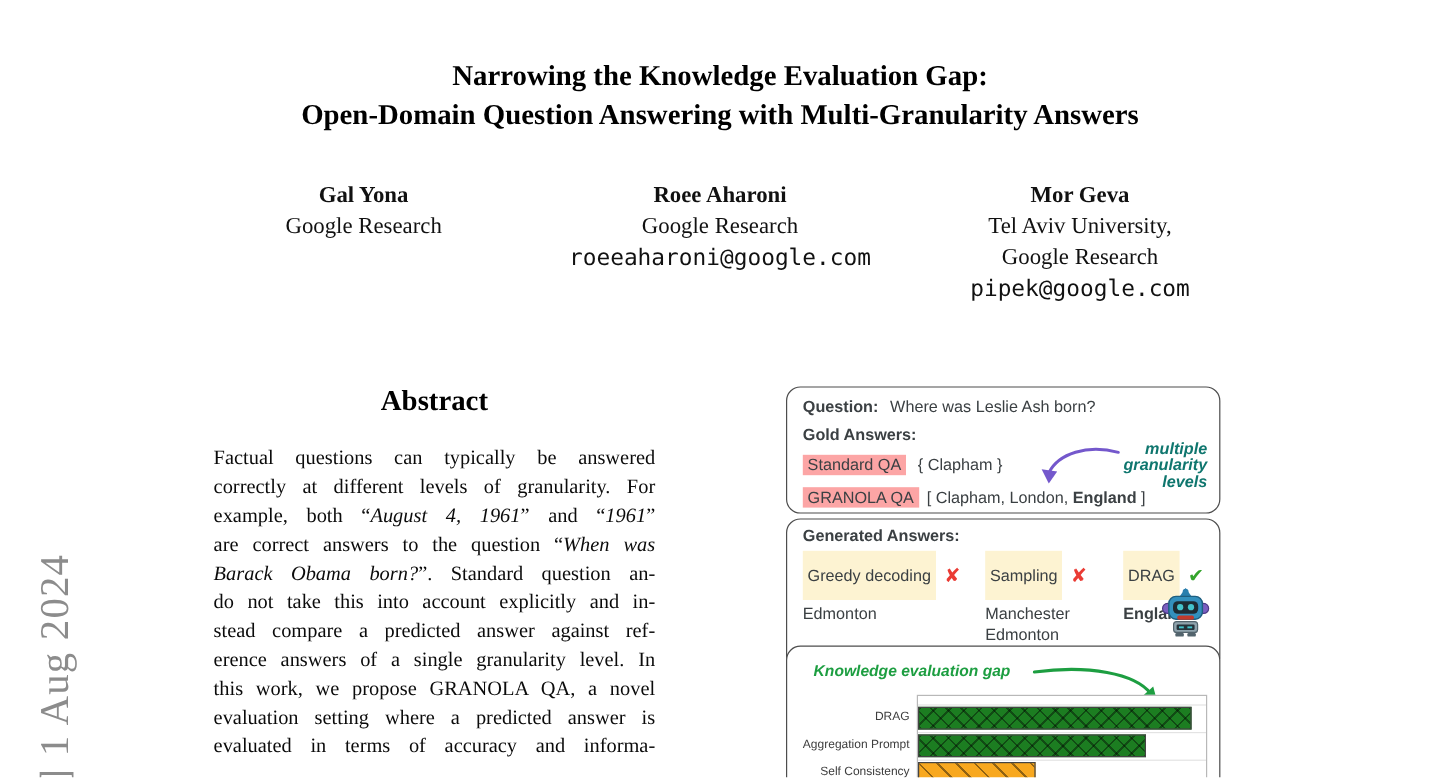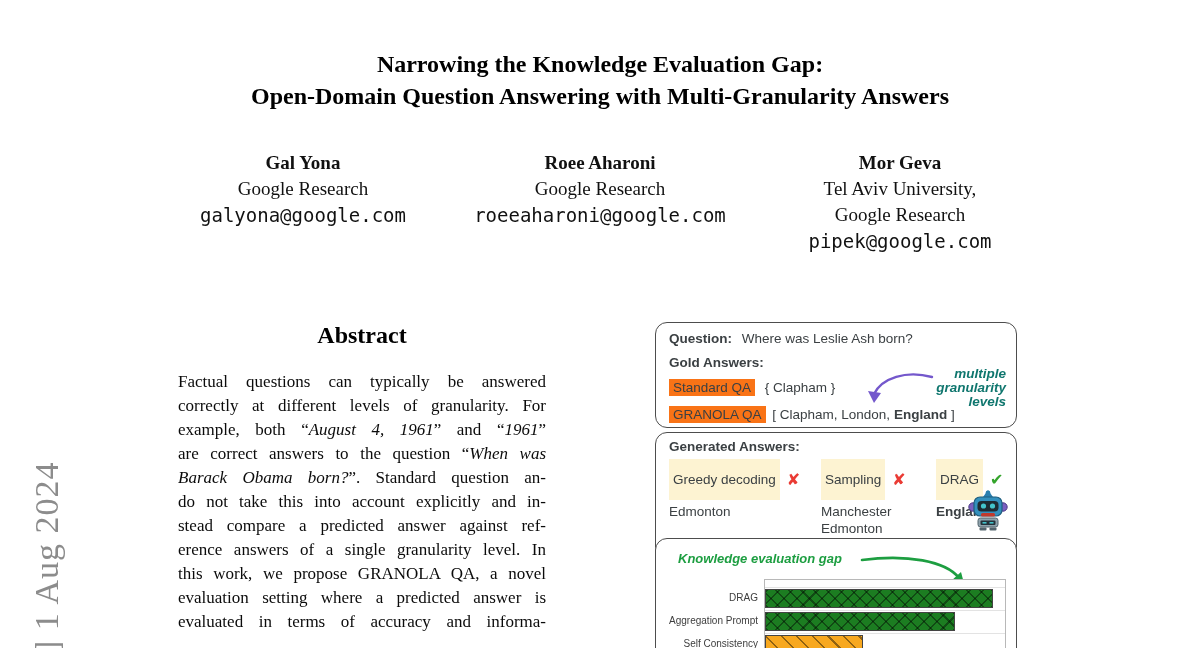--- a/index.html
+++ b/index.html
@@ -27,21 +27,21 @@
 
   
   .fig-box{position:absolute;left:655px;width:362px;background:#fff;border:1.6px solid #4d4d4d;
     border-radius:12px;font-family:"Liberation Sans",sans-serif;color:#3b4043;font-size:13.5px;
     box-sizing:border-box;}
   .box1{top:322px;height:106px;}
   .box2{top:432px;height:127px;}
   .box3{top:538px;height:150px;}
   .b{font-weight:bold;}
   .abspos{position:absolute;}
-  .chip-purple{background:#f97316;padding:1px 4px;display:inline-block;}
+  .chip-purple{background:#fca5a5;padding:1px 4px;display:inline-block;}
   .chip-yellow{background:#fdf3d2;padding:13px 4px;display:inline-block;}
   .mark{font-family:"DejaVu Sans",sans-serif;font-size:16px;font-weight:bold;margin-left:7px;vertical-align:-1px;}
   .mark.bad{color:#ea3b34;} .mark.good{color:#34a42c;}
   .purple-note{position:absolute;right:10px;top:44px;width:130px;text-align:right;
     color:#0f766e;font-weight:bold;font-style:italic;font-size:13.5px;line-height:14px;}
   .gen-answers{line-height:17px;}
   .green-note{position:absolute;left:22px;top:12px;color:#1d9e41;font-weight:bold;
     font-style:italic;font-size:13px;}
 
   
@@ -65,21 +65,20 @@
   <div class="arxiv-banner">] 1 Aug 2024</div>
 
   <div class="paper-title">
     <div>Narrowing the Knowledge Evaluation Gap:</div>
     <div>Open-Domain Question Answering with Multi-Granularity Answers</div>
   </div>
 
   <div class="author-col col1">
     <div class="name">Gal Yona</div>
     <div>Google Research</div>
-    <div class="email">galyona@google.com</div>
   </div>
   <div class="author-col col2">
     <div class="name">Roee Aharoni</div>
     <div>Google Research</div>
     <div class="email">roeeaharoni@google.com</div>
   </div>
   <div class="author-col col3">
     <div class="name">Mor Geva</div>
     <div>Tel Aviv University,</div>
     <div>Google Research</div>

